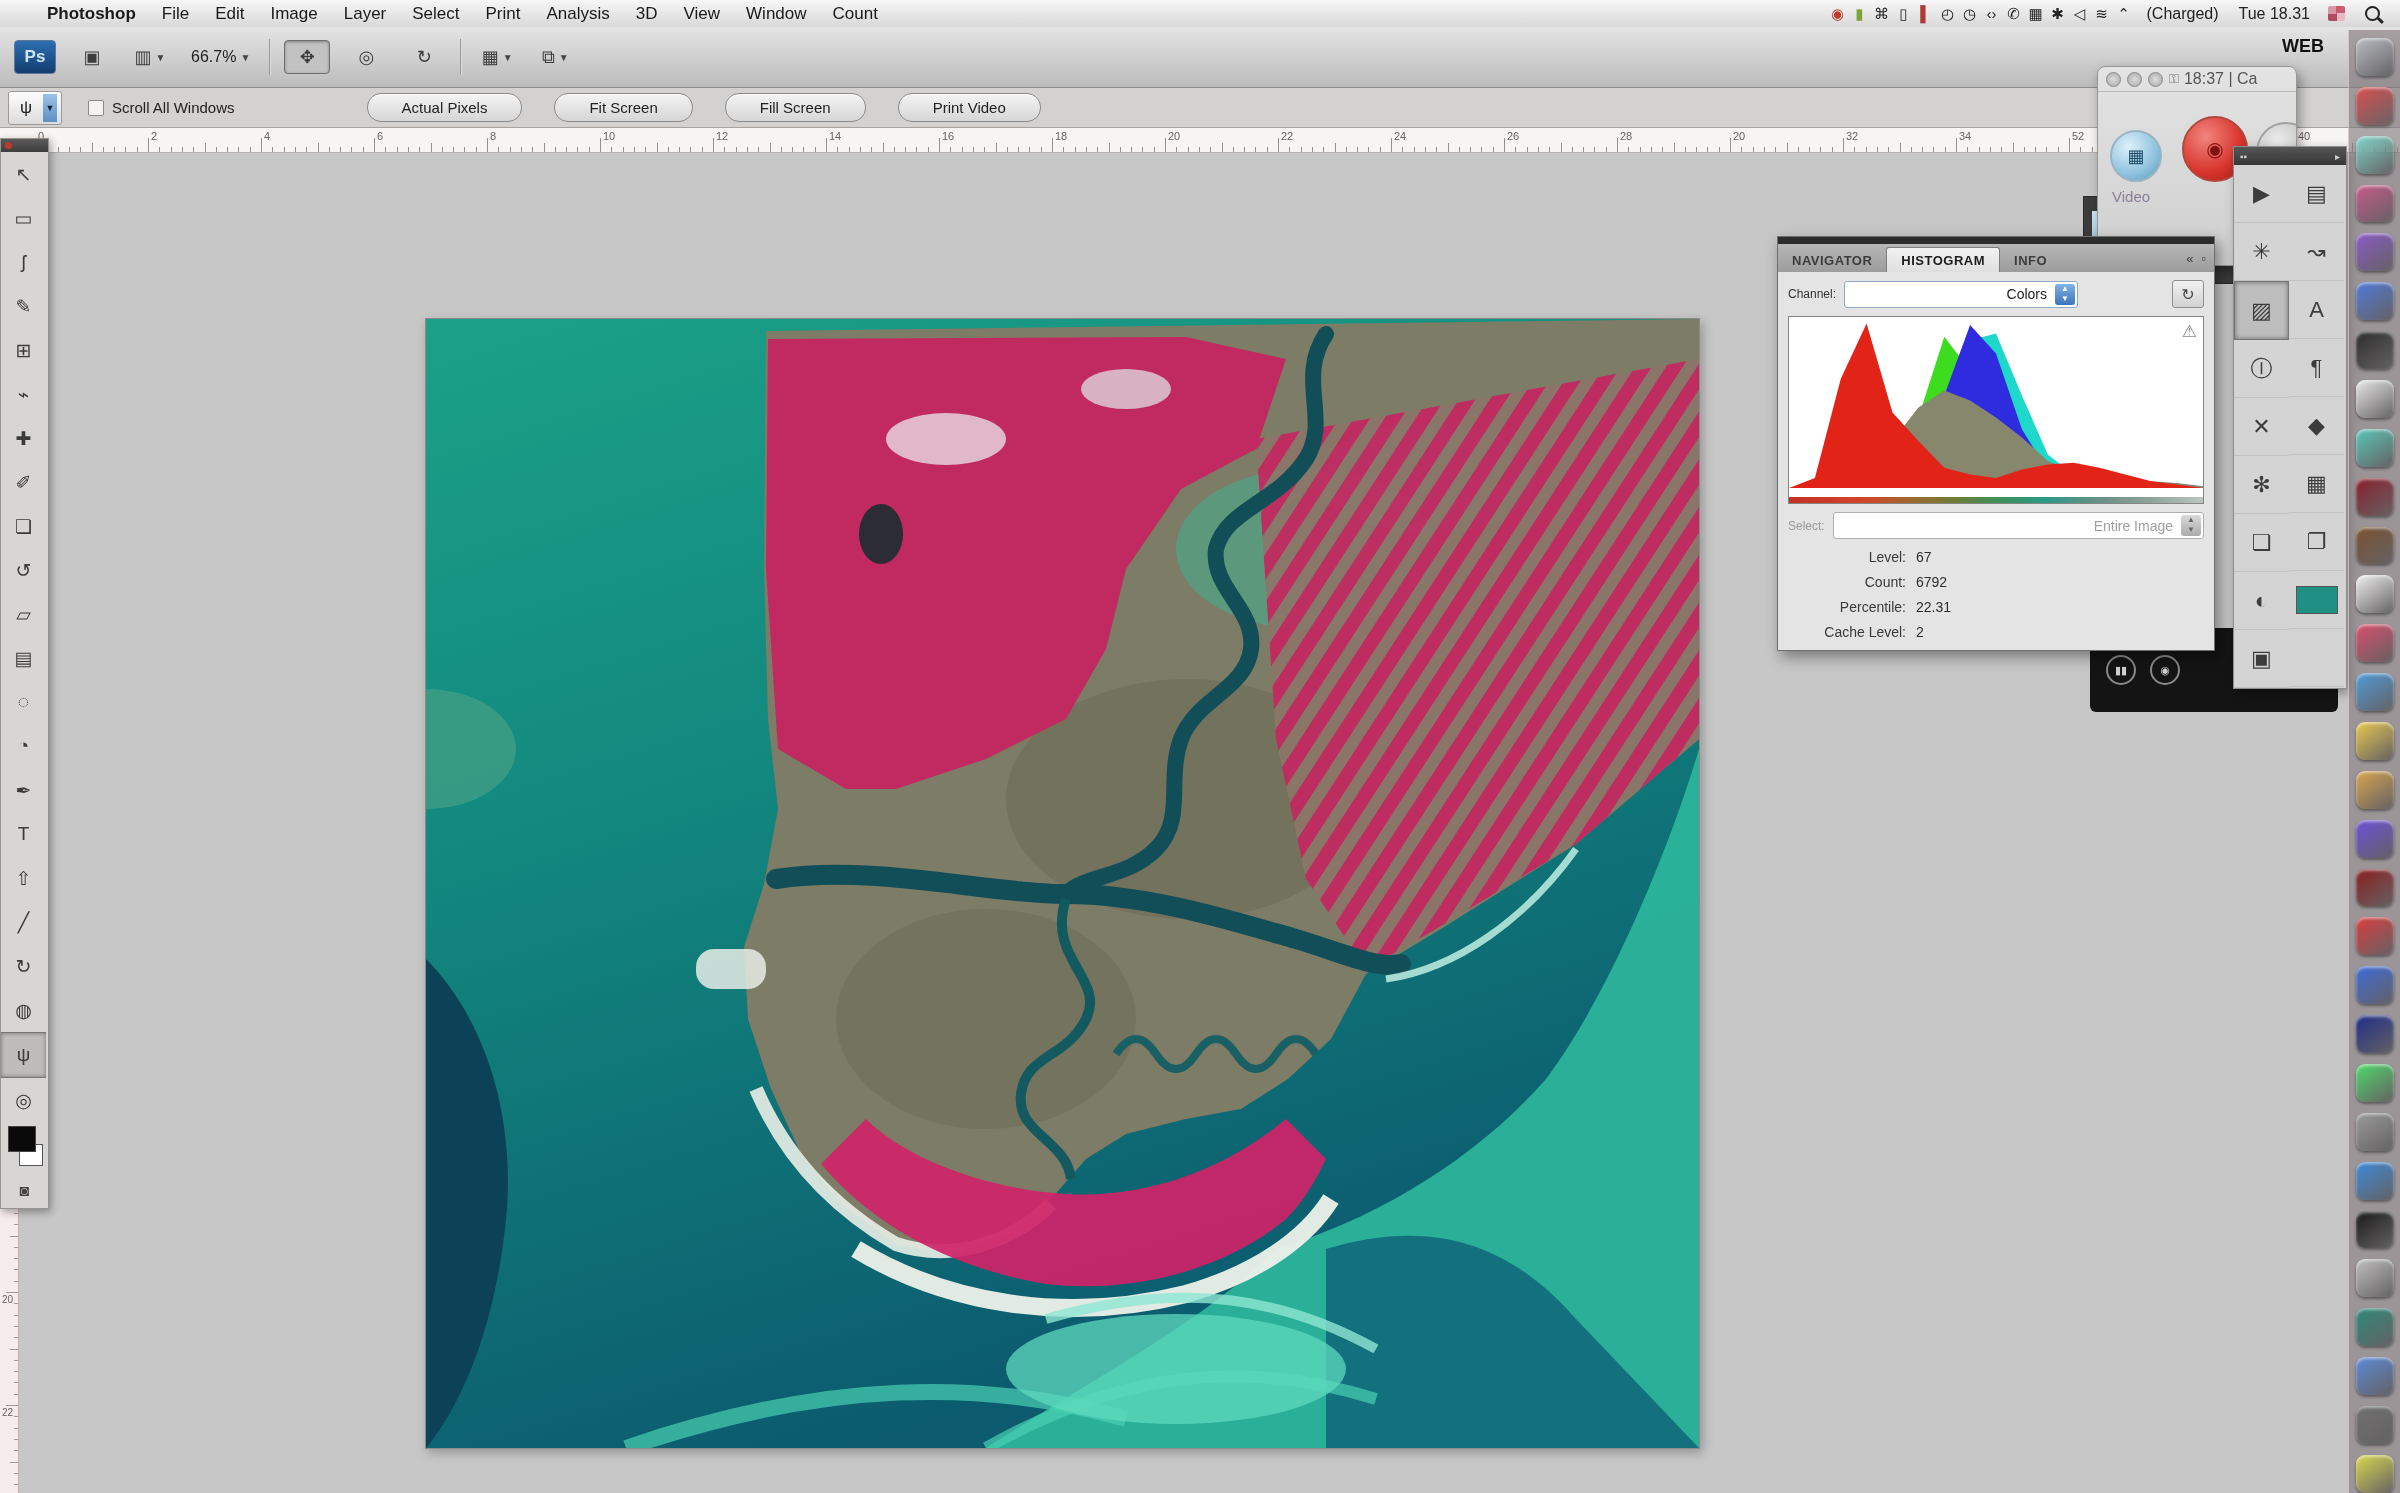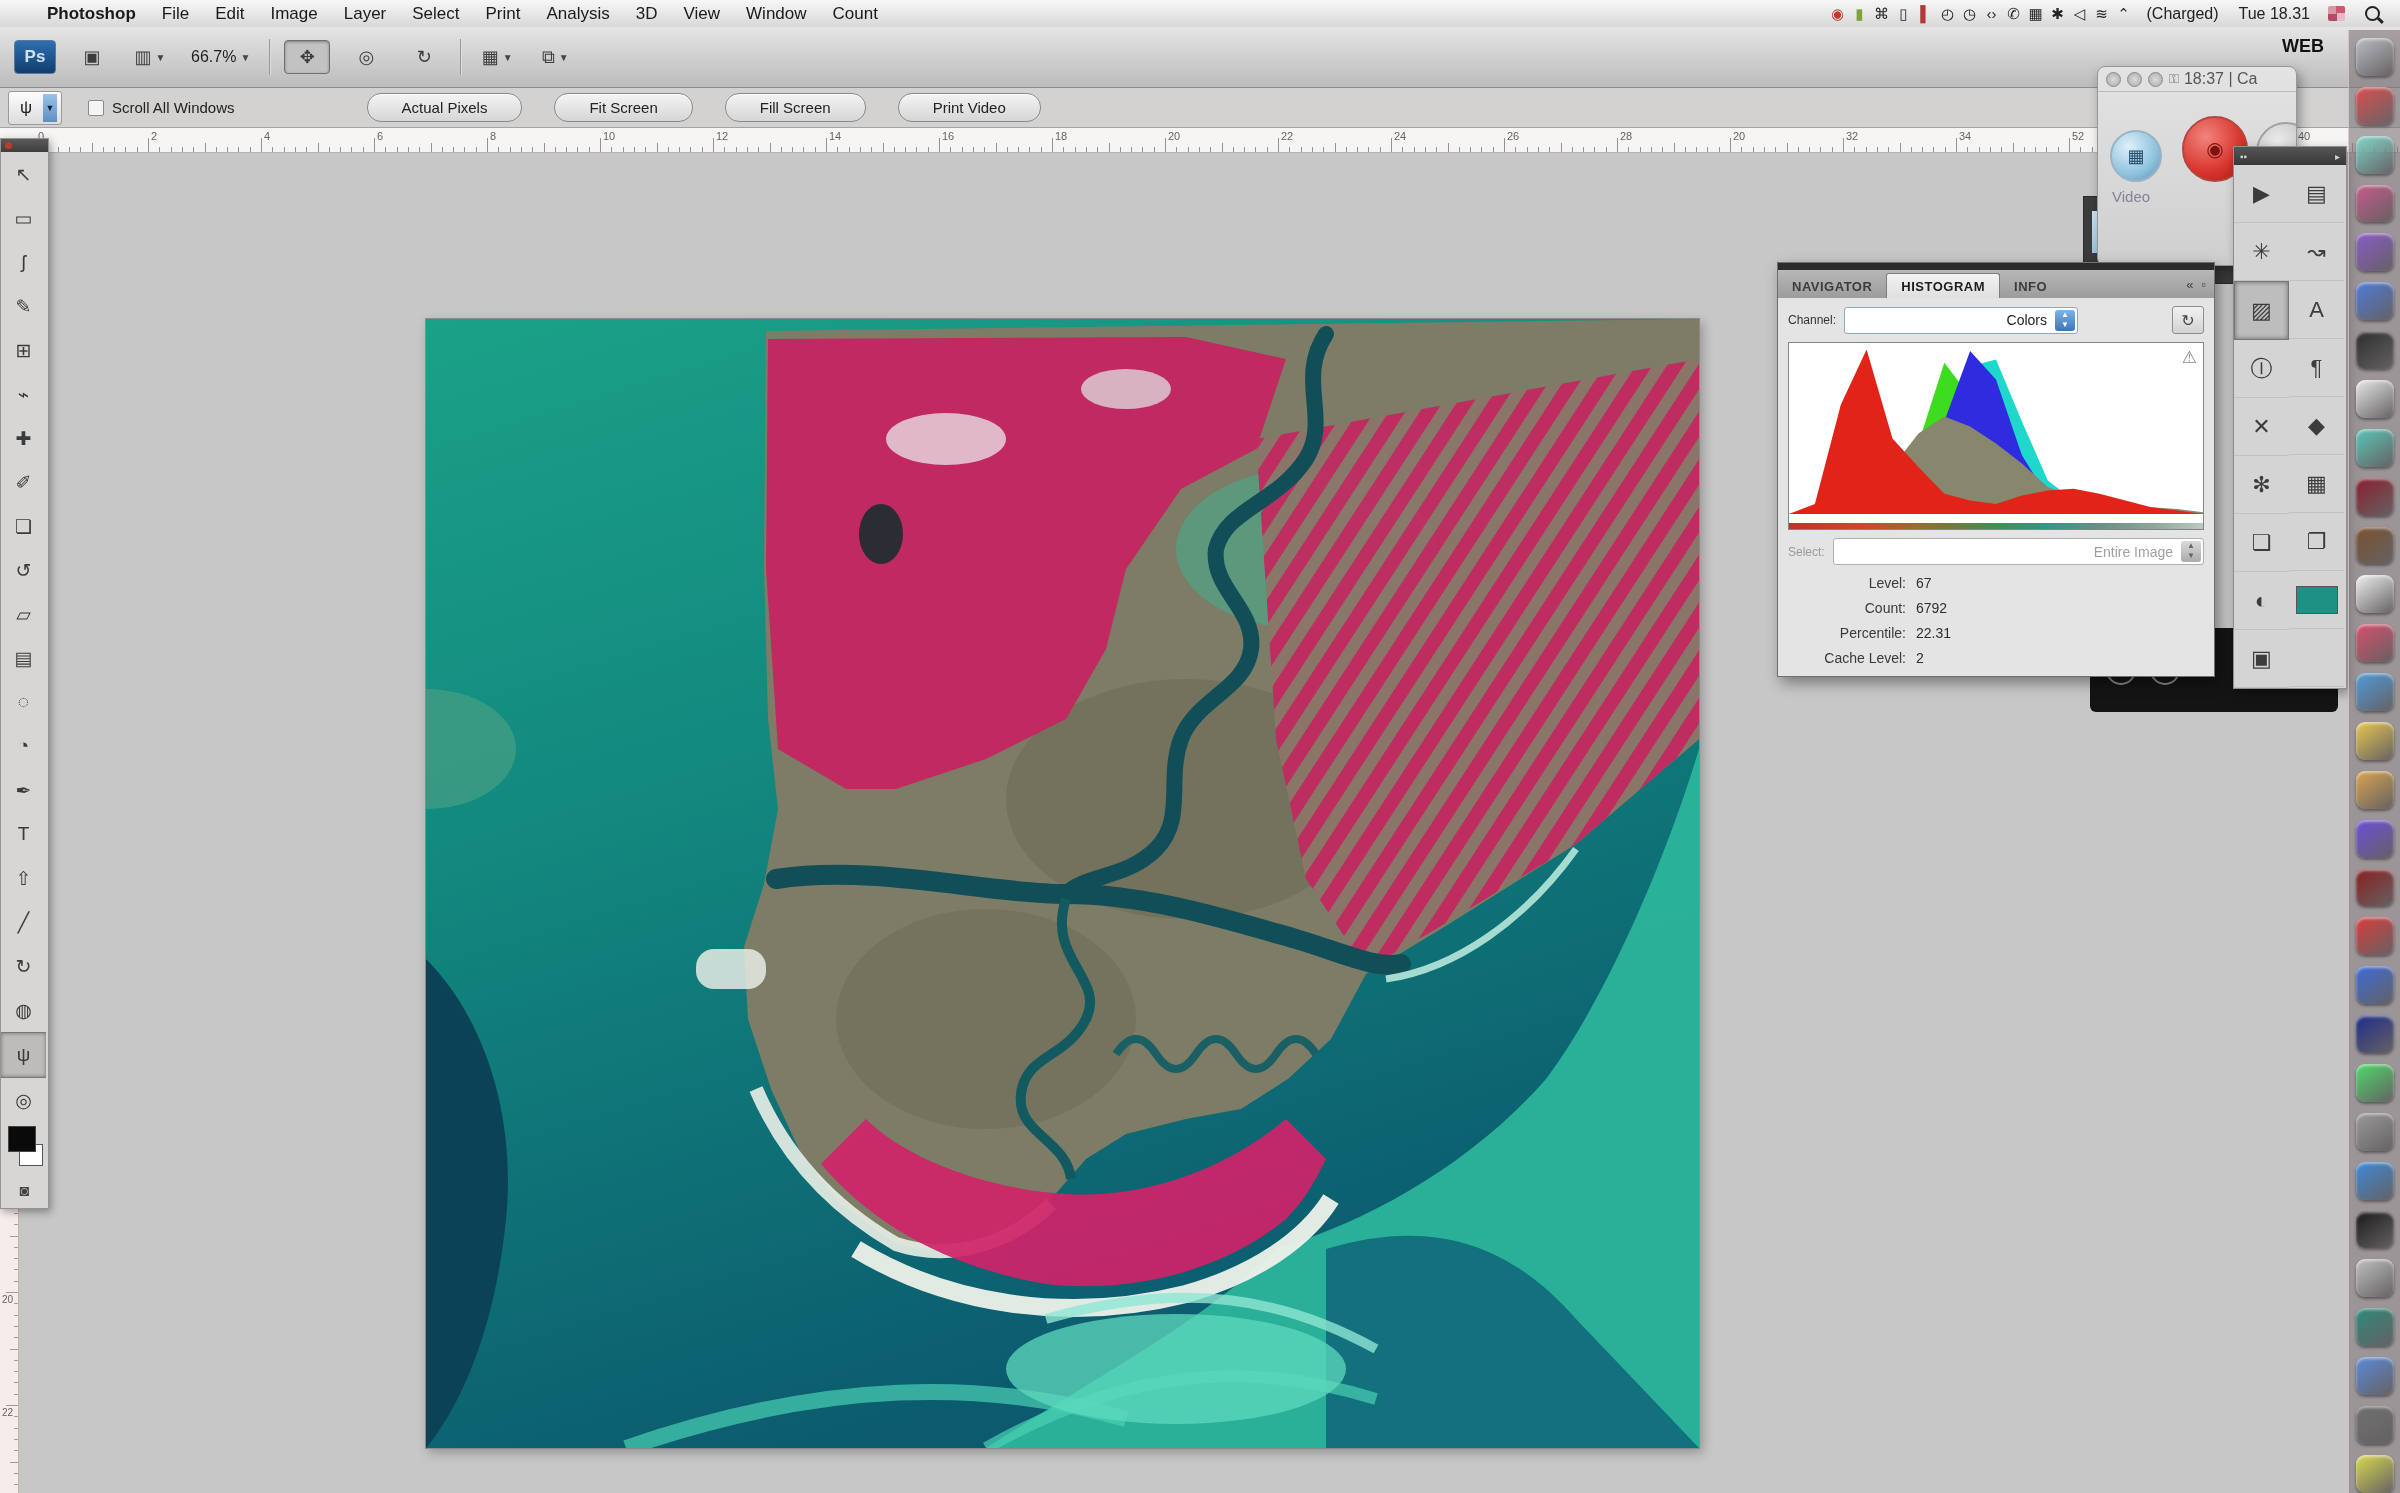--- a/index.html
+++ b/index.html
@@ -72,21 +72,21 @@
   #swatches{position:relative;height:52px;}
   #bg-swatch{position:absolute;left:18px;top:22px;width:22px;height:20px;background:#fff;border:1px solid #555;}
   #fg-swatch{position:absolute;left:7px;top:4px;width:26px;height:24px;background:#0a0a0a;border:1px solid #444;}
   #quickmask{height:34px;display:flex;align-items:center;justify-content:center;font-size:16px;color:#444;}
 
   
   #canvas-image{left:425px;top:318px;width:1273px;height:1129px;border:1px solid #8b8b8b;
     box-shadow:3px 4px 10px rgba(0,0,0,.25);}
 
   
-  #histpanel{left:1777px;top:262px;width:436px;z-index:40;box-shadow:4px 6px 14px rgba(0,0,0,.4);
+  #histpanel{left:1777px;top:236px;width:436px;z-index:40;box-shadow:4px 6px 14px rgba(0,0,0,.4);
     border:1px solid #6f6f6f;background:#e4e4e4;}
   #histpanel .topstrip{height:7px;background:#2c2c2c;}
   #histpanel .tabbar{height:28px;background:linear-gradient(#b7b7b7,#9c9c9c);display:flex;align-items:flex-end;}
   .tab{font-size:13px;font-weight:bold;color:#3c3c3c;padding:5px 14px 4px;letter-spacing:.5px;}
   .tab.active{background:linear-gradient(#f2f2f2,#dfdfdf);border:1px solid #7d7d7d;border-bottom:none;
     border-radius:3px 3px 0 0;color:#1d1d1d;}
   .tabbar-icons{margin-left:auto;display:flex;gap:8px;padding:0 8px 6px;color:#3f3f3f;font-size:13px;}
   #histpanel .body{padding:8px 10px 10px;}
   .row-channel{display:flex;align-items:center;gap:8px;}
   .fieldlabel{font-size:12px;color:#333;}

